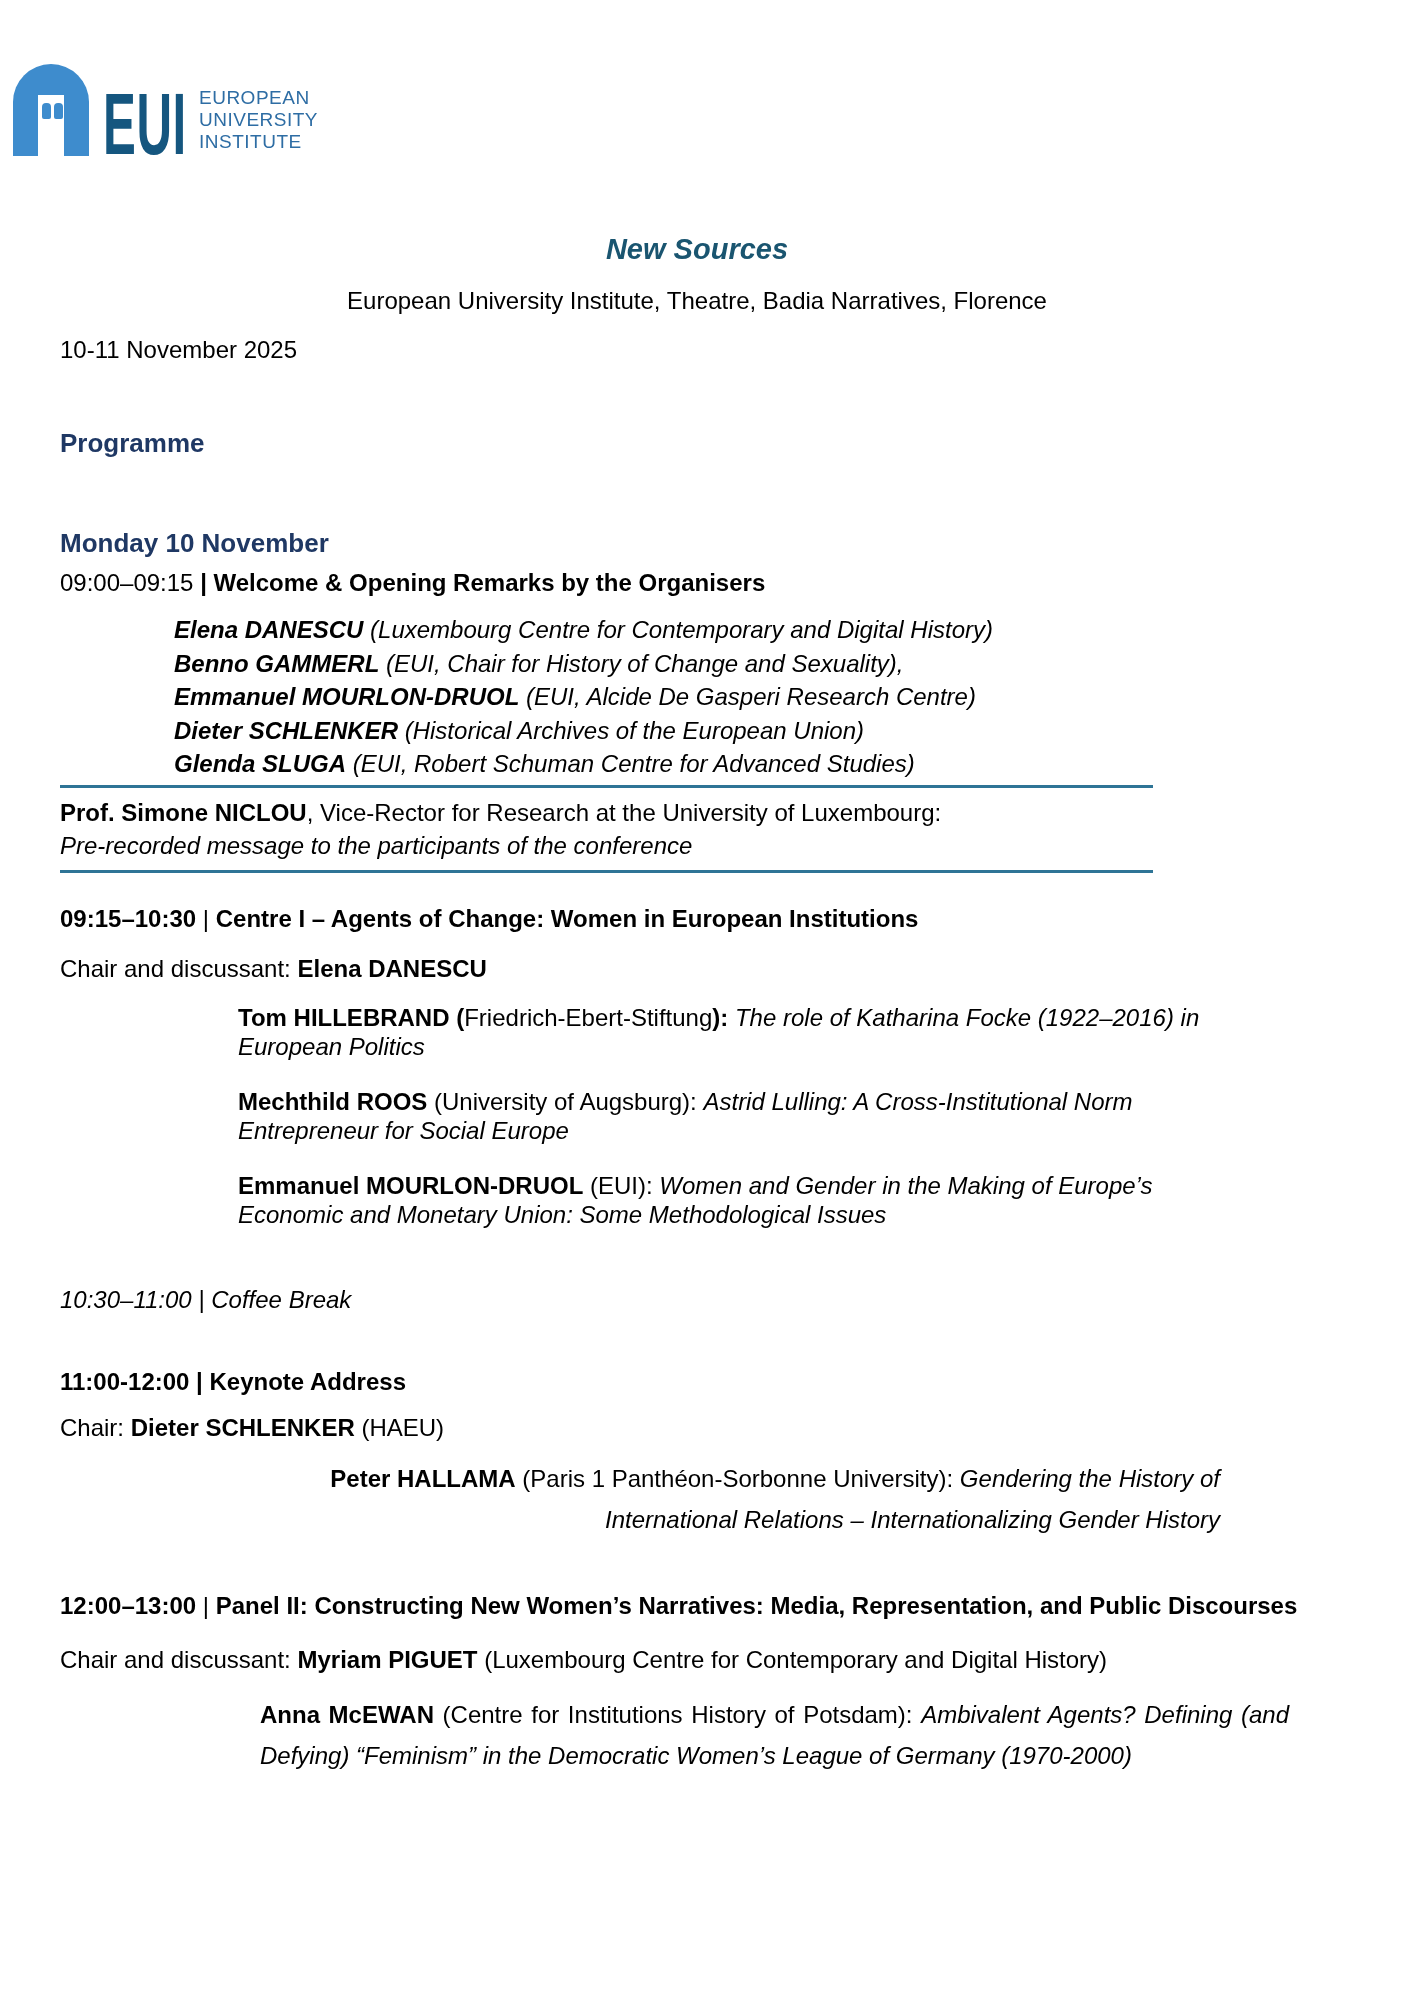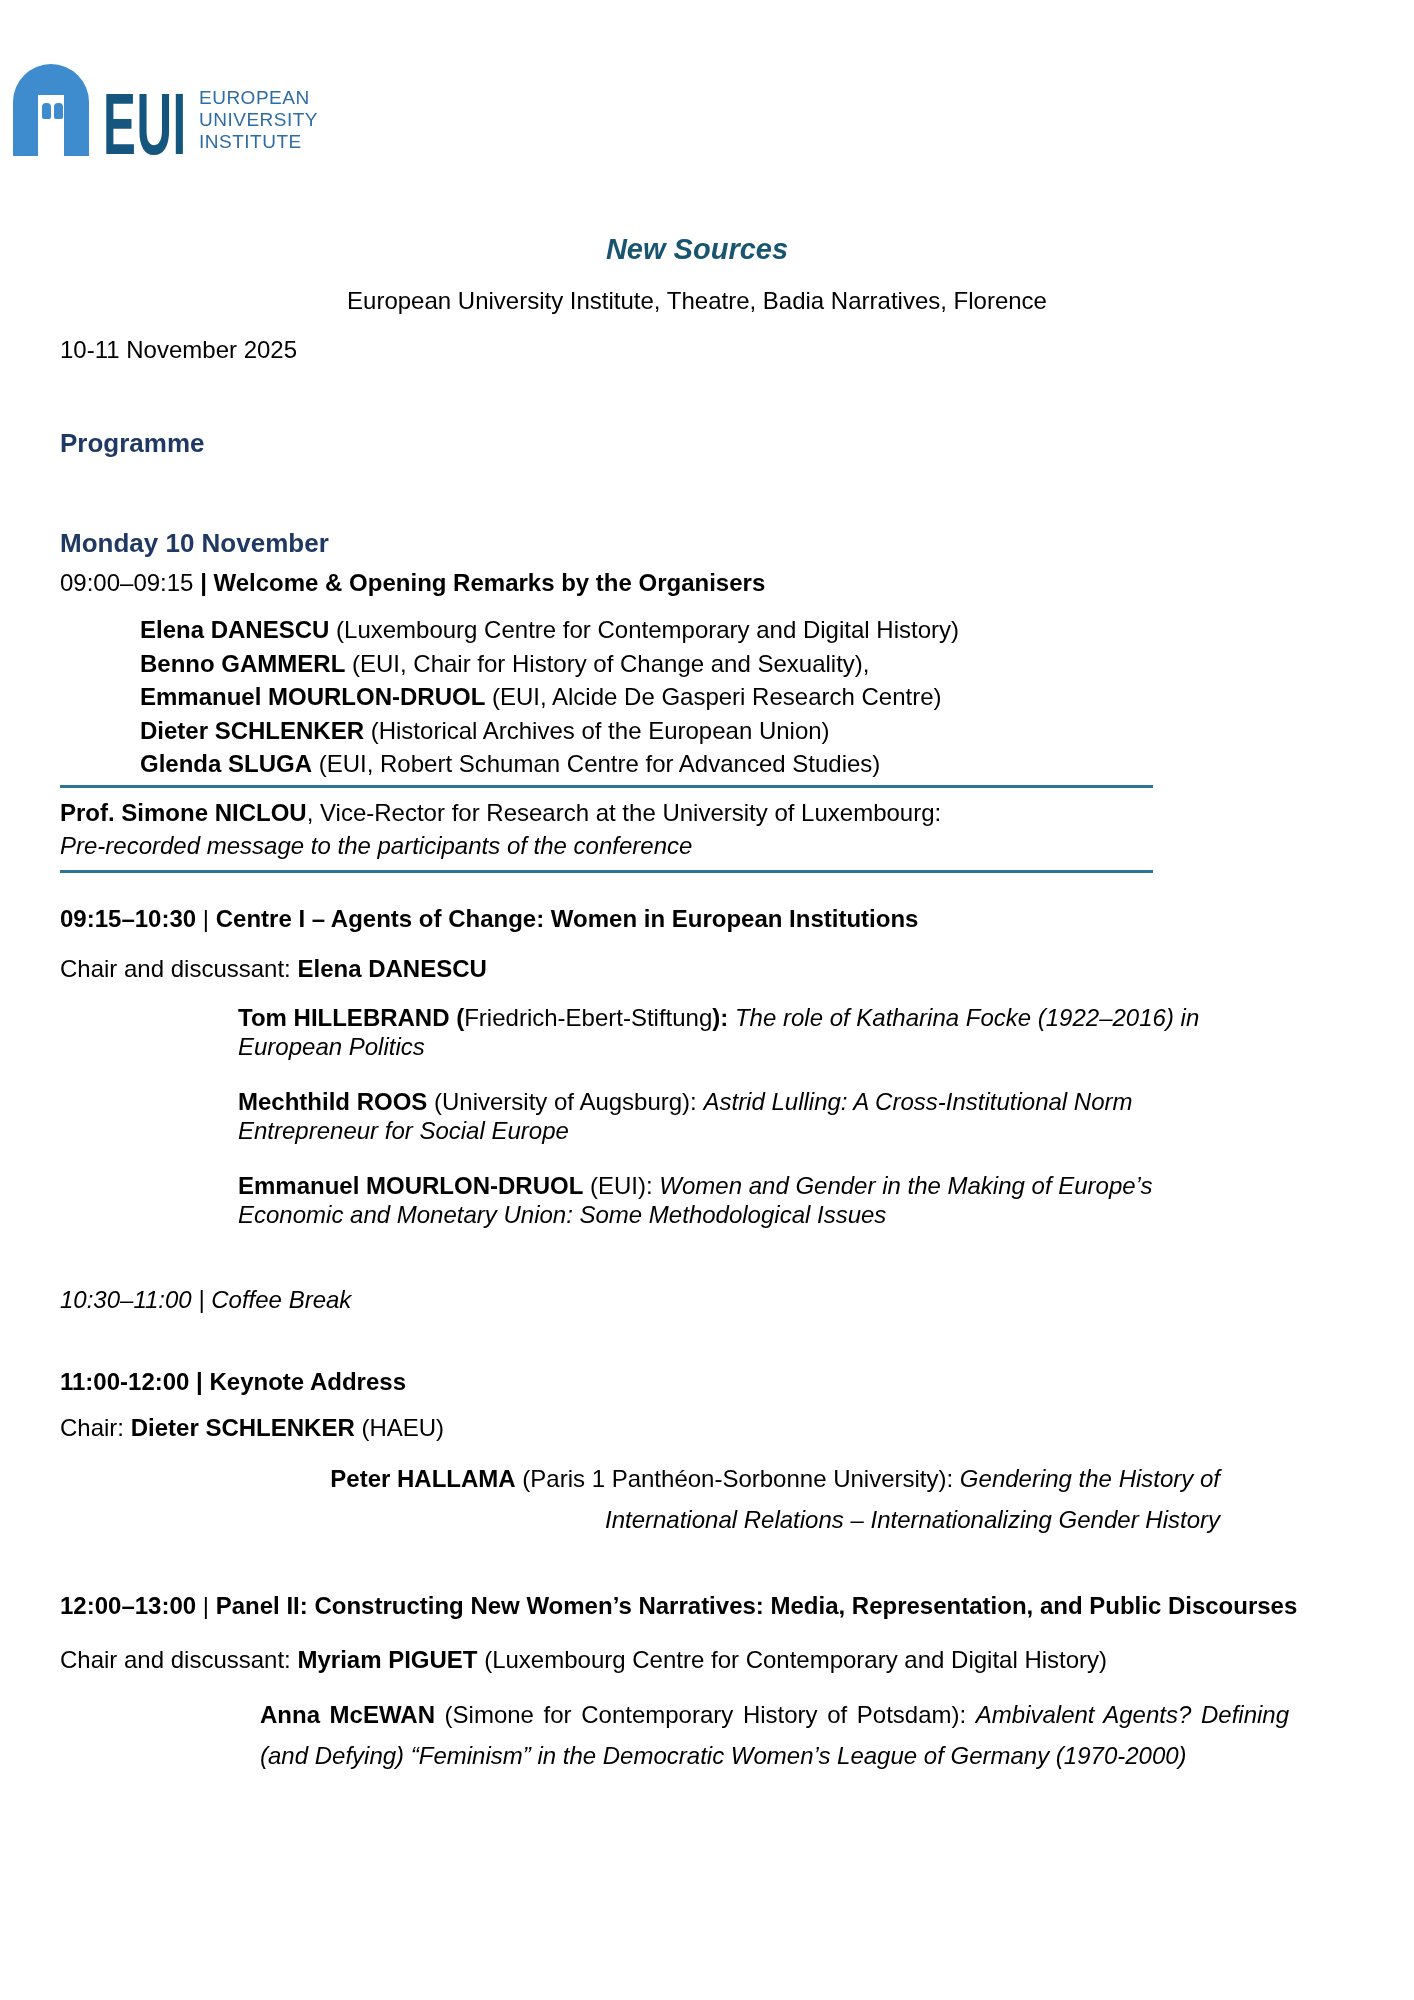--- a/index.html
+++ b/index.html
@@ -32,21 +32,21 @@
   
   .h-section{color:var(--heading);font-weight:bold;font-size:26px;line-height:30px;}
   .h-programme{margin-top:64px;}
   .h-day{margin-top:70px;}
 
   
   .para{font-size:24px;line-height:29px;}
   .b{font-weight:bold;}
   .i{font-style:italic;}
   .welcome{margin-top:10px;}
-  .organisers{margin-top:16px;margin-left:80px;line-height:33.5px;font-size:24px;}
+  .organisers{margin-top:16px;margin-left:114px;line-height:33.5px;font-size:24px;font-style:italic;}
   .rule{border:none;border-top:3px solid var(--rule);width:1093px;margin:0;}
   .rule1{margin-top:4px;}
   .rule2{margin-top:8px;}
   .niclou{margin-top:8px;font-size:24px;line-height:33px;}
   .session1{margin-top:30px;line-height:31px;}
   .chair1{margin-top:20px;}
   .talk{margin-left:178px;max-width:980px;line-height:29px;}
   .talk-tom{margin-top:20px;}
   .talk-roos{margin-top:26px;}
   .talk-emm{margin-top:26px;}
@@ -112,15 +112,15 @@
   <div class="para talk talk-emm"><span class="b">Emmanuel MOURLON-DRUOL</span><span> (EUI): </span><span class="i">Women and Gender in the Making of Europe’s Economic and Monetary Union: Some Methodological Issues</span></div>
 
   <div class="para coffee"><span class="i">10:30–11:00 | Coffee Break</span></div>
 
   <div class="para keynote"><span class="b">11:00-12:00 | Keynote Address</span></div>
   <div class="para chair2"><span>Chair: </span><span class="b">Dieter SCHLENKER</span><span> (HAEU)</span></div>
   <div class="para talk-wide talk-peter"><span class="b">Peter HALLAMA</span><span> (Paris 1 Panthéon-Sorbonne University): </span><span class="i">Gendering the History of International Relations – Internationalizing Gender History</span></div>
 
   <div class="para session2"><span class="b">12:00–13:00</span><span> | </span><span class="b">Panel II: Constructing New Women’s Narratives: Media, Representation, and Public Discourses</span></div>
   <div class="para chair3"><span>Chair and discussant: </span><span class="b">Myriam PIGUET</span><span> (Luxembourg Centre for Contemporary and Digital History)</span></div>
-  <div class="para talk-wide talk-anna"><span class="b">Anna McEWAN</span><span> (Simone for Contemporary History of Potsdam): </span><span class="i">Ambivalent Agents? Defining (and Defying) “Feminism” in the Democratic Women’s League of Germany (1970-2000)</span></div>
+  <div class="para talk-wide talk-anna"><span class="b">Anna McEWAN</span><span> (Centre for Institutions History of Potsdam): </span><span class="i">Ambivalent Agents? Defining (and Defying) “Feminism” in the Democratic Women’s League of Germany (1970-2000)</span></div>
 
 </div>
 
 </body></html>

